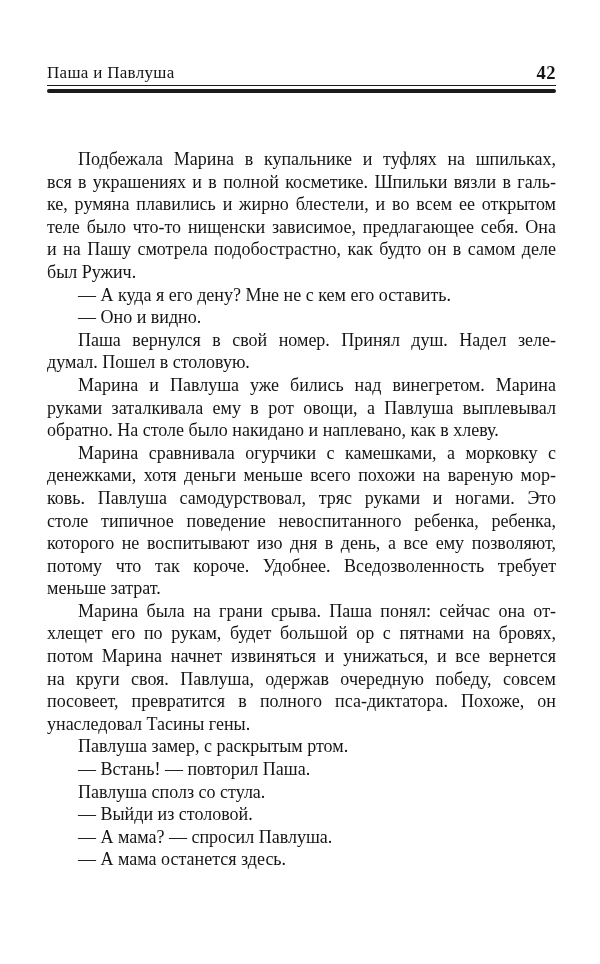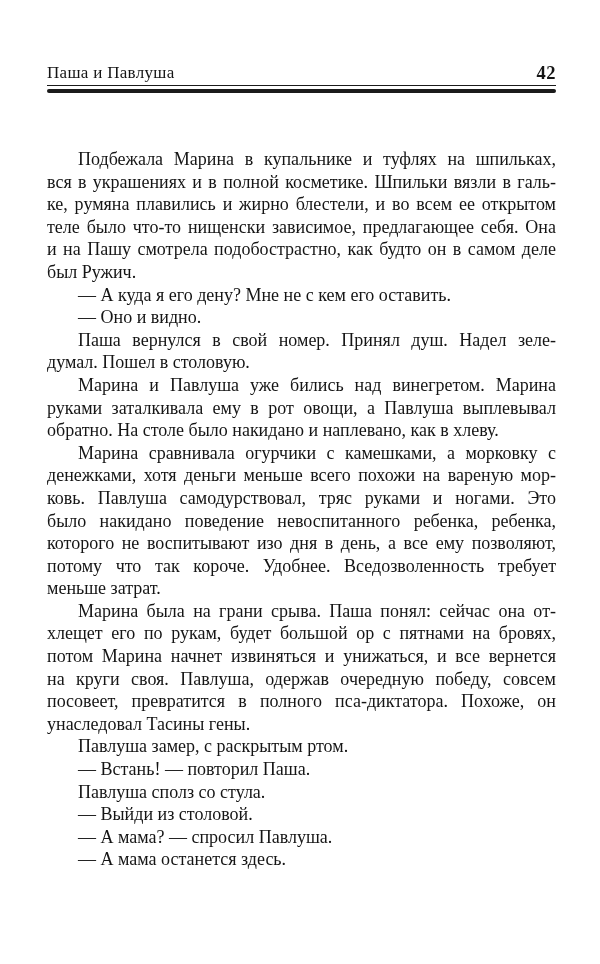--- a/index.html
+++ b/index.html
@@ -83,21 +83,21 @@
       <div class="line first last">— А куда я его дену? Мне не с кем его оставить.</div>
       <div class="line first last">— Оно и видно.</div>
       <div class="line first">Паша вернулся в свой номер. Принял душ. Надел зеле-</div>
       <div class="line last">думал. Пошел в столовую.</div>
       <div class="line first">Марина и Павлуша уже бились над винегретом. Марина</div>
       <div class="line">руками заталкивала ему в рот овощи, а Павлуша выплевывал</div>
       <div class="line last">обратно. На столе было накидано и наплевано, как в хлеву.</div>
       <div class="line first">Марина сравнивала огурчики с камешками, а морковку с</div>
       <div class="line">денежками, хотя деньги меньше всего похожи на вареную мор-</div>
       <div class="line">ковь. Павлуша самодурствовал, тряс руками и ногами. Это</div>
-      <div class="line">было накидано поведение невоспитанного ребенка, ребенка,</div>
+      <div class="line">столе типичное поведение невоспитанного ребенка, ребенка,</div>
       <div class="line">которого не воспитывают изо дня в день, а все ему позволяют,</div>
       <div class="line">потому что так короче. Удобнее. Вседозволенность требует</div>
       <div class="line last">меньше затрат.</div>
       <div class="line first">Марина была на грани срыва. Паша понял: сейчас она от-</div>
       <div class="line">хлещет его по рукам, будет большой ор с пятнами на бровях,</div>
       <div class="line">потом Марина начнет извиняться и унижаться, и все вернется</div>
       <div class="line">на круги своя. Павлуша, одержав очередную победу, совсем</div>
       <div class="line">посовеет, превратится в полного пса-диктатора. Похоже, он</div>
       <div class="line last">унаследовал Тасины гены.</div>
       <div class="line first last">Павлуша замер, с раскрытым ртом.</div>

